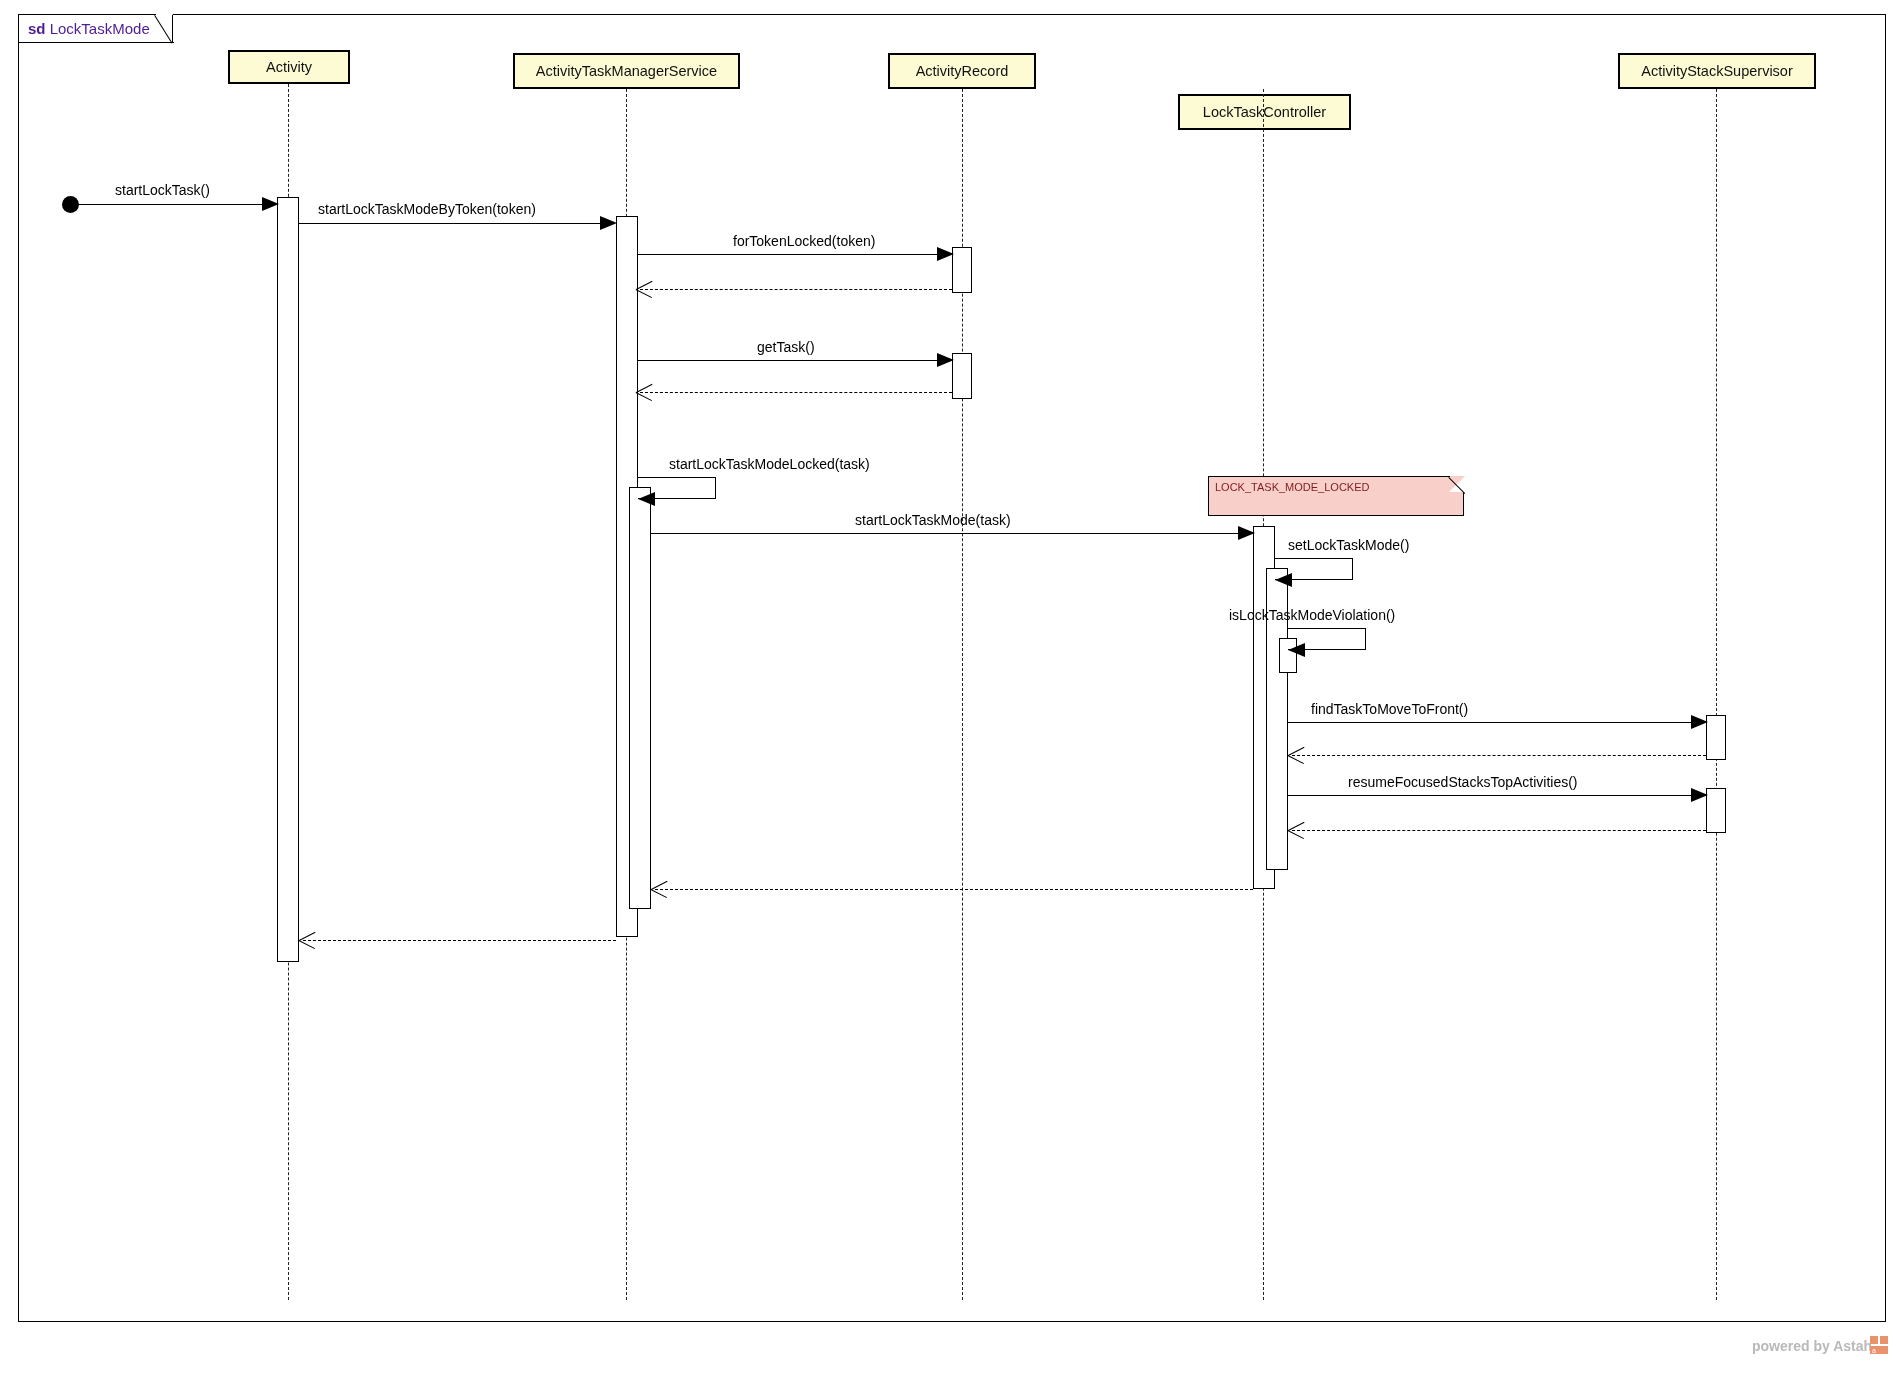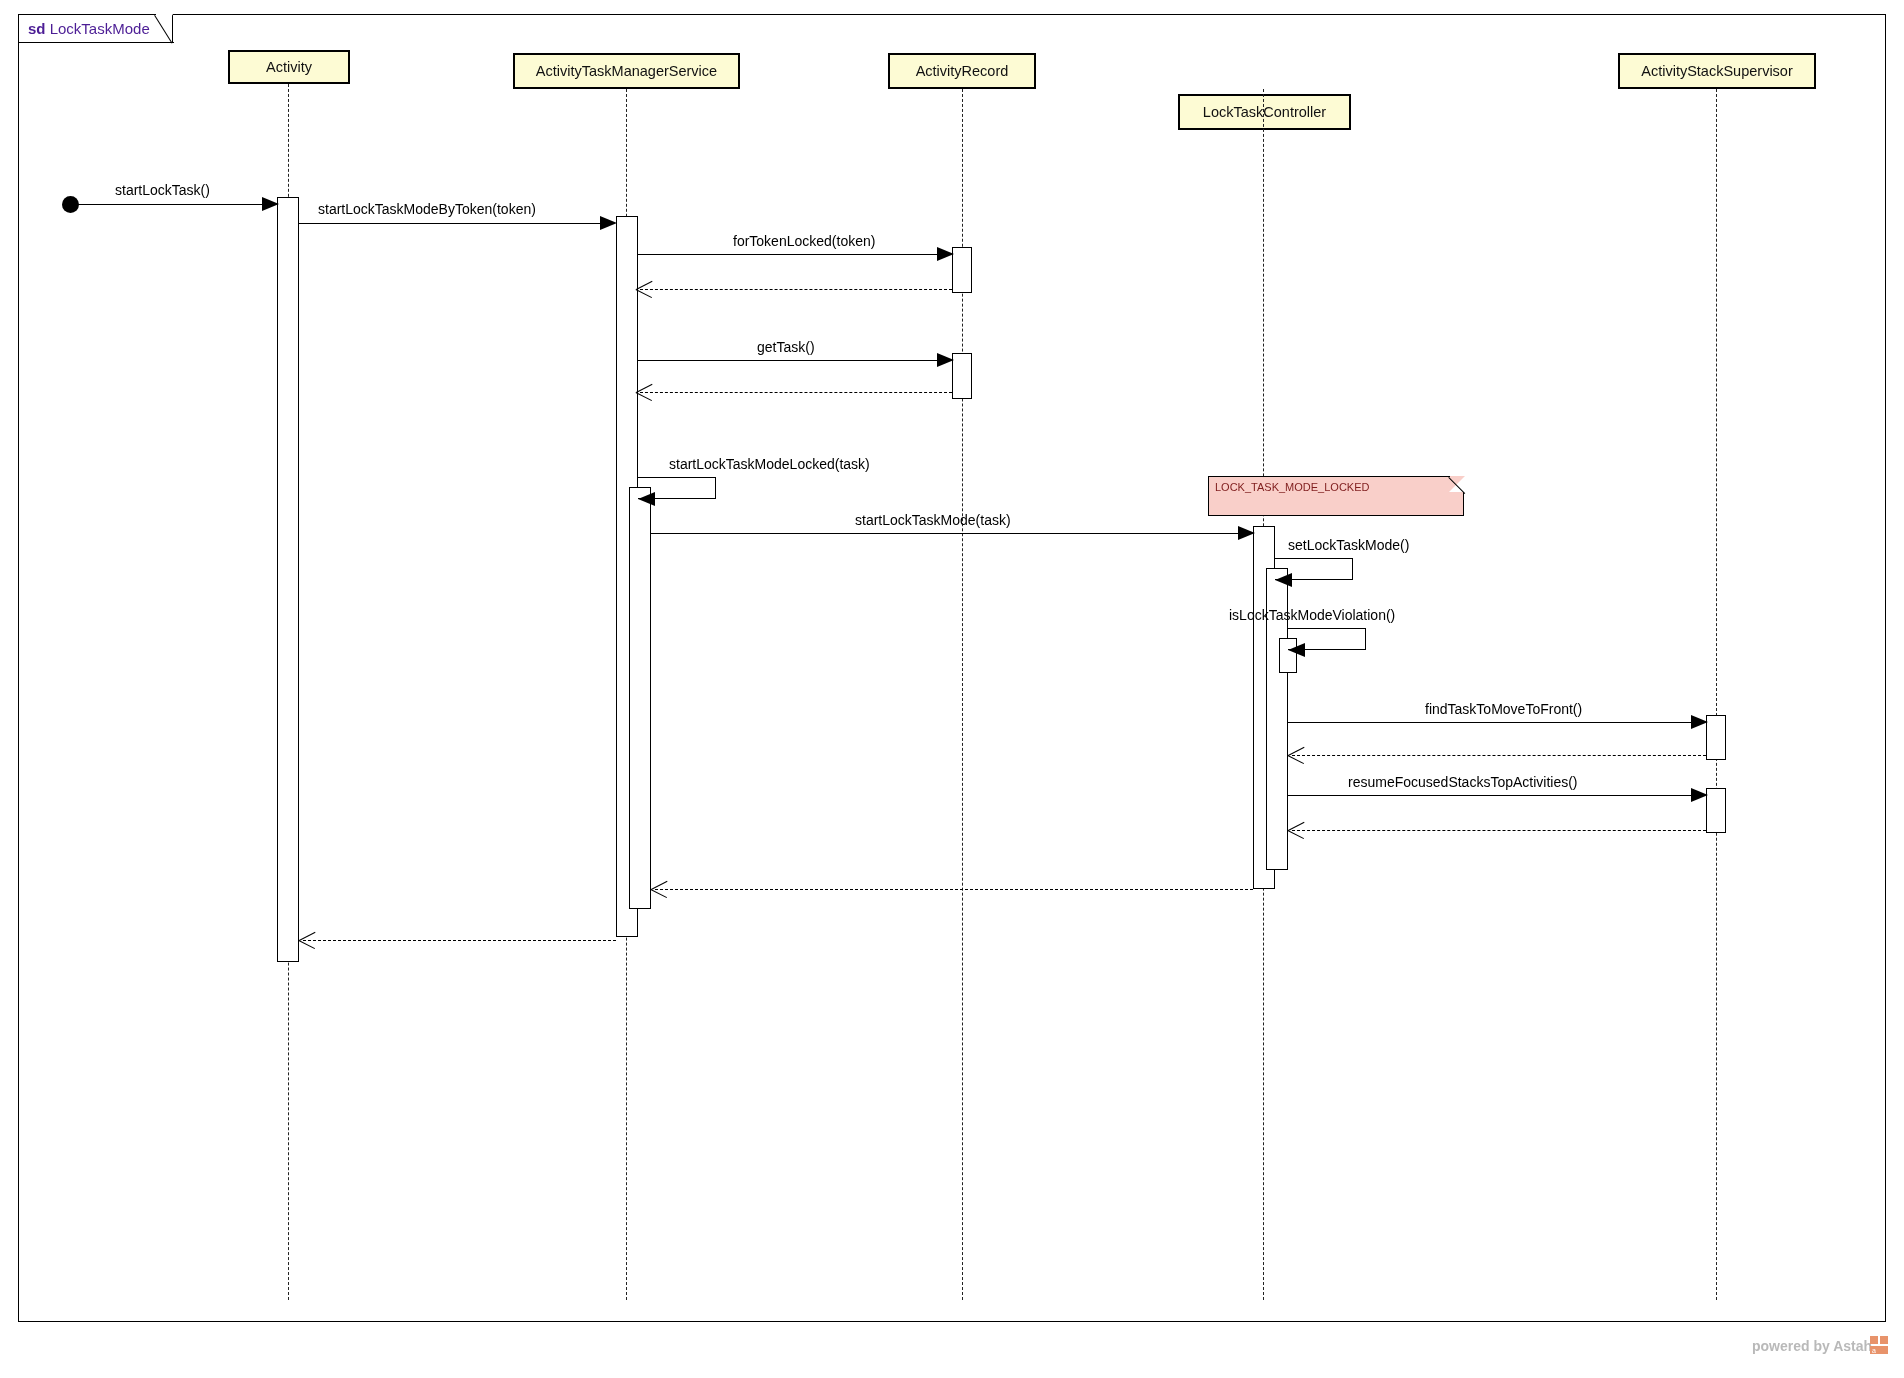--- a/index.html
+++ b/index.html
@@ -157,21 +157,21 @@
   <div class="selfbox" style="left:1275px;top:558px;width:78px;height:22px;"></div>
   <div class="ahead-l" style="left:1275px;top:573px;"></div>
   <div class="mlabel" style="left:1288px;top:537px;">setLockTaskMode()</div>
 
   <div class="selfbox" style="left:1288px;top:628px;width:78px;height:22px;"></div>
   <div class="ahead-l" style="left:1288px;top:643px;"></div>
   <div class="mlabel" style="left:1229px;top:607px;">isLockTaskModeViolation()</div>
 
   <div class="msg" style="left:1288px;top:722px;width:407px;"></div>
   <div class="ahead-r" style="left:1691px;top:715px;"></div>
-  <div class="mlabel" style="left:1425px;top:701px;">findTaskToMoveToFront()</div>
+  <div class="mlabel" style="left:1311px;top:701px;">findTaskToMoveToFront()</div>
 
   <div class="msg dash" style="left:1292px;top:755px;width:414px;"></div>
   <div class="ohead-l" style="left:1288px;top:746px;"></div>
 
   <div class="msg" style="left:1288px;top:795px;width:407px;"></div>
   <div class="ahead-r" style="left:1691px;top:788px;"></div>
   <div class="mlabel" style="left:1348px;top:774px;">resumeFocusedStacksTopActivities()</div>
 
   <div class="msg dash" style="left:1292px;top:830px;width:414px;"></div>
   <div class="ohead-l" style="left:1288px;top:821px;"></div>

